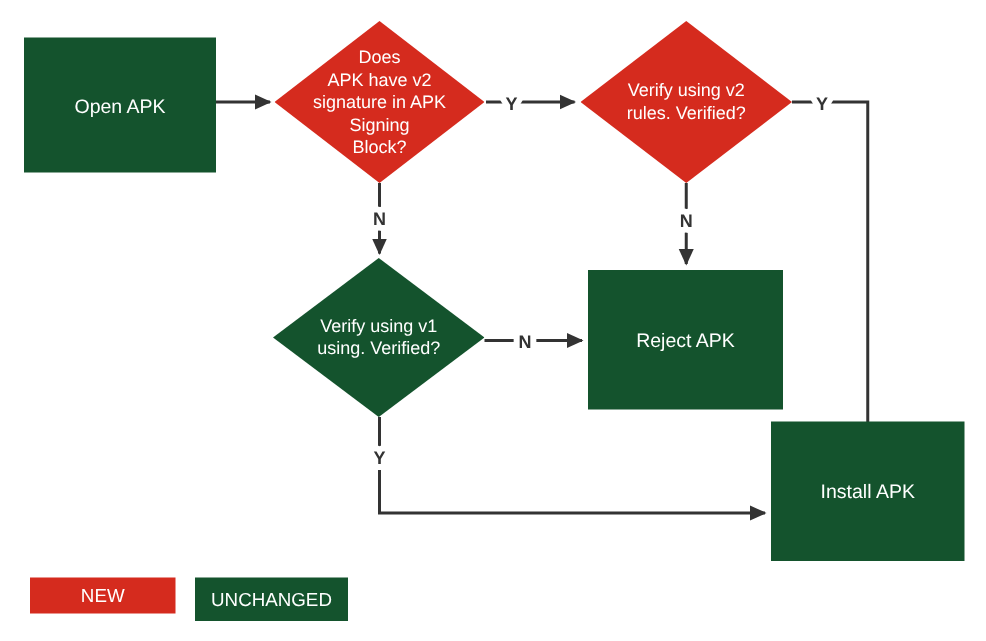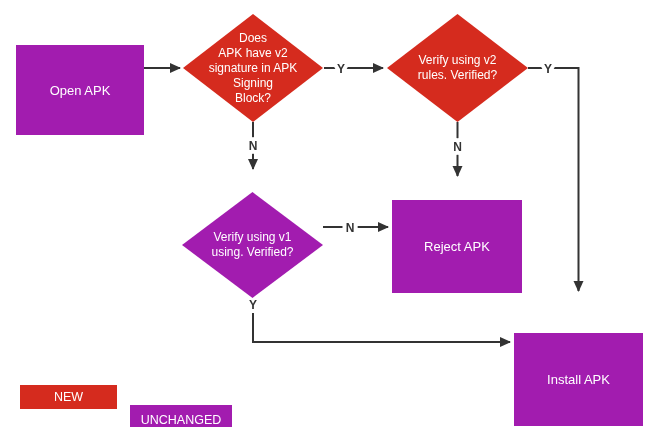--- a/index.html
+++ b/index.html
@@ -50,21 +50,21 @@
   }
   .rect {
     font-size: 13px;
   }
   .diamond {
     clip-path: polygon(50% 0, 100% 50%, 50% 100%, 0 50%);
     font-size: 12px;
     line-height: 1.25;
   }
   .fill-new { background: #D52B1E; }
-  .fill-unchanged { background: #a21caf; margin-top: 20px; }
+  .fill-unchanged { background: #14532d; }
   .legend-box {
     position: absolute;
     z-index: 2;
     display: flex;
     align-items: center;
     justify-content: center;
     color: #ffffff;
     font-size: 12.5px;
   }
 </style>
@@ -115,21 +115,21 @@
 
   <div class="node diamond fill-unchanged" style="left:182px; top:172px; width:141px; height:106px;">
     <span>Verify using v1
 using. Verified?</span>
   </div>
 
   <div class="node rect fill-unchanged" style="left:392px; top:180px; width:130px; height:93px;">
     <span>Reject APK</span>
   </div>
 
-  <div class="node rect fill-unchanged" style="left:514px; top:313px; width:129px; height:93px;">
+  <div class="node rect fill-unchanged" style="left:514px; top:281px; width:129px; height:93px;">
     <span>Install APK</span>
   </div>
 
   <div class="legend-box fill-new" style="left:20px; top:385px; width:97px; height:24px;">
     <span>NEW</span>
   </div>
 
   <div class="legend-box fill-unchanged" style="left:130px; top:385px; width:102px; height:29px;">
     <span>UNCHANGED</span>
   </div>

